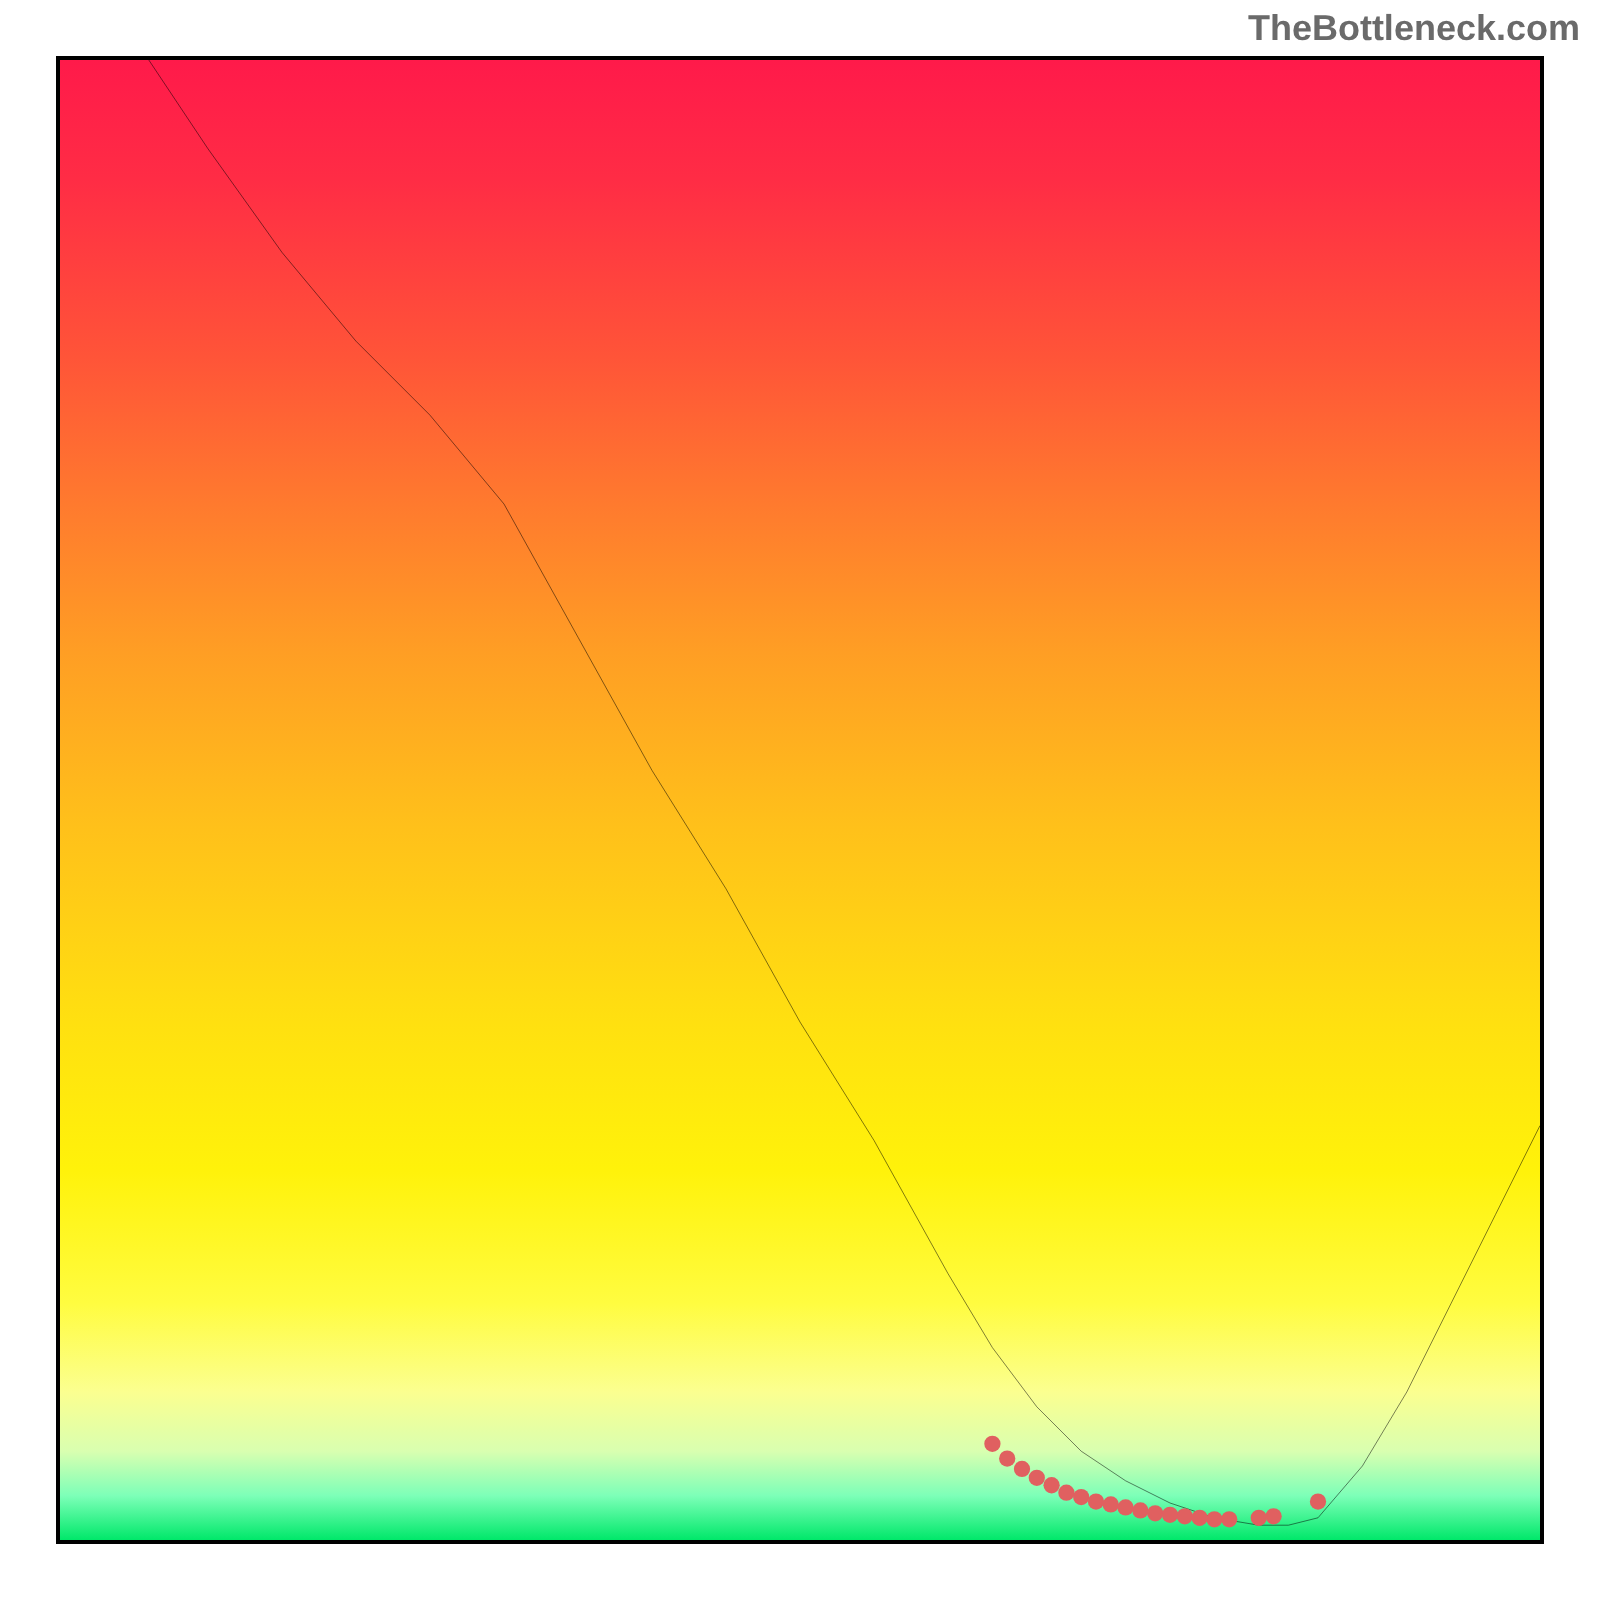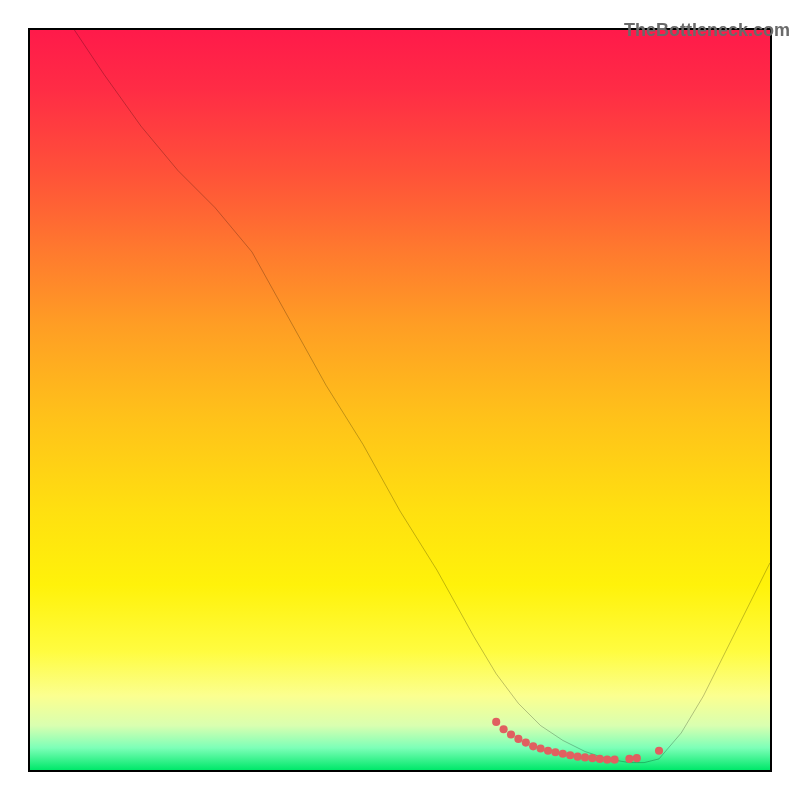--- a/index.html
+++ b/index.html
@@ -5,21 +5,21 @@
   * { margin: 0; padding: 0; box-sizing: border-box; }
   body {
     width: 800px;
     height: 800px;
     background: #fff;
     position: relative;
     font-family: Arial, sans-serif;
   }
   .attribution {
     position: absolute;
-    top: 20px;
+    top: 4px;
     right: 10px;
     font-size: 18px;
     font-weight: bold;
     color: #6a6a6a;
     z-index: 10;
   }
   .plot-area {
     position: absolute;
     left: 28px;
     top: 28px;

